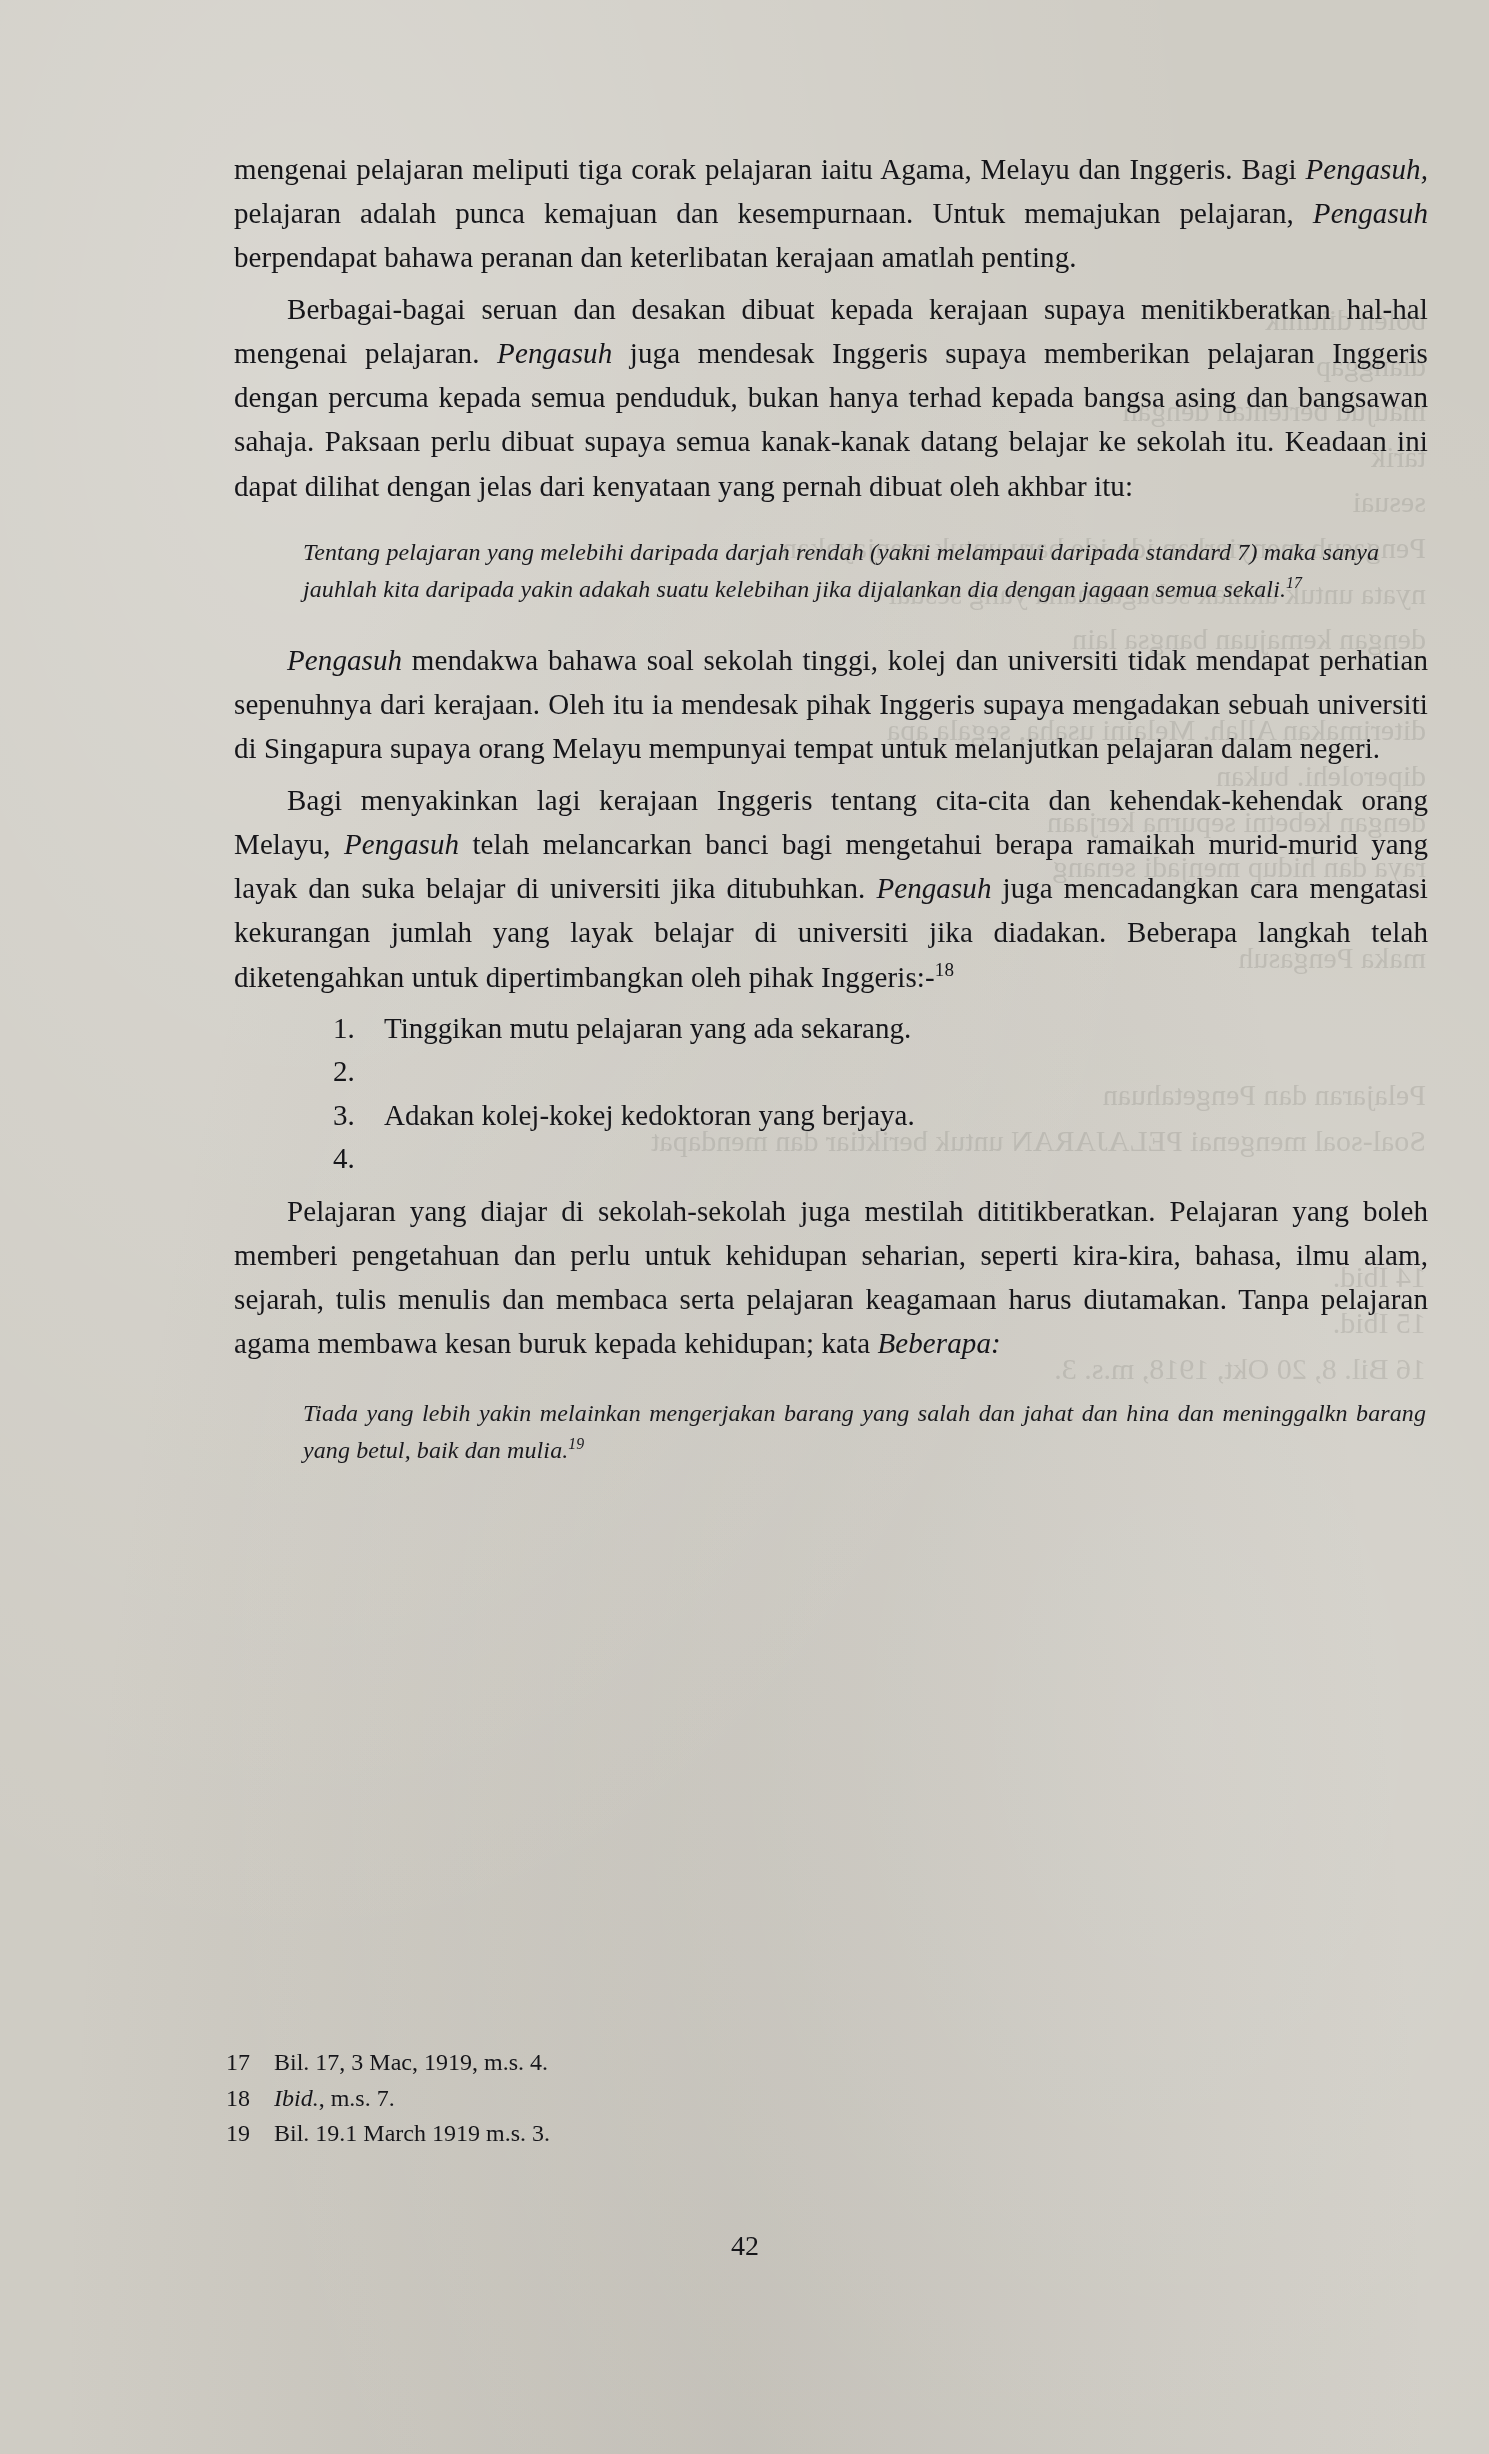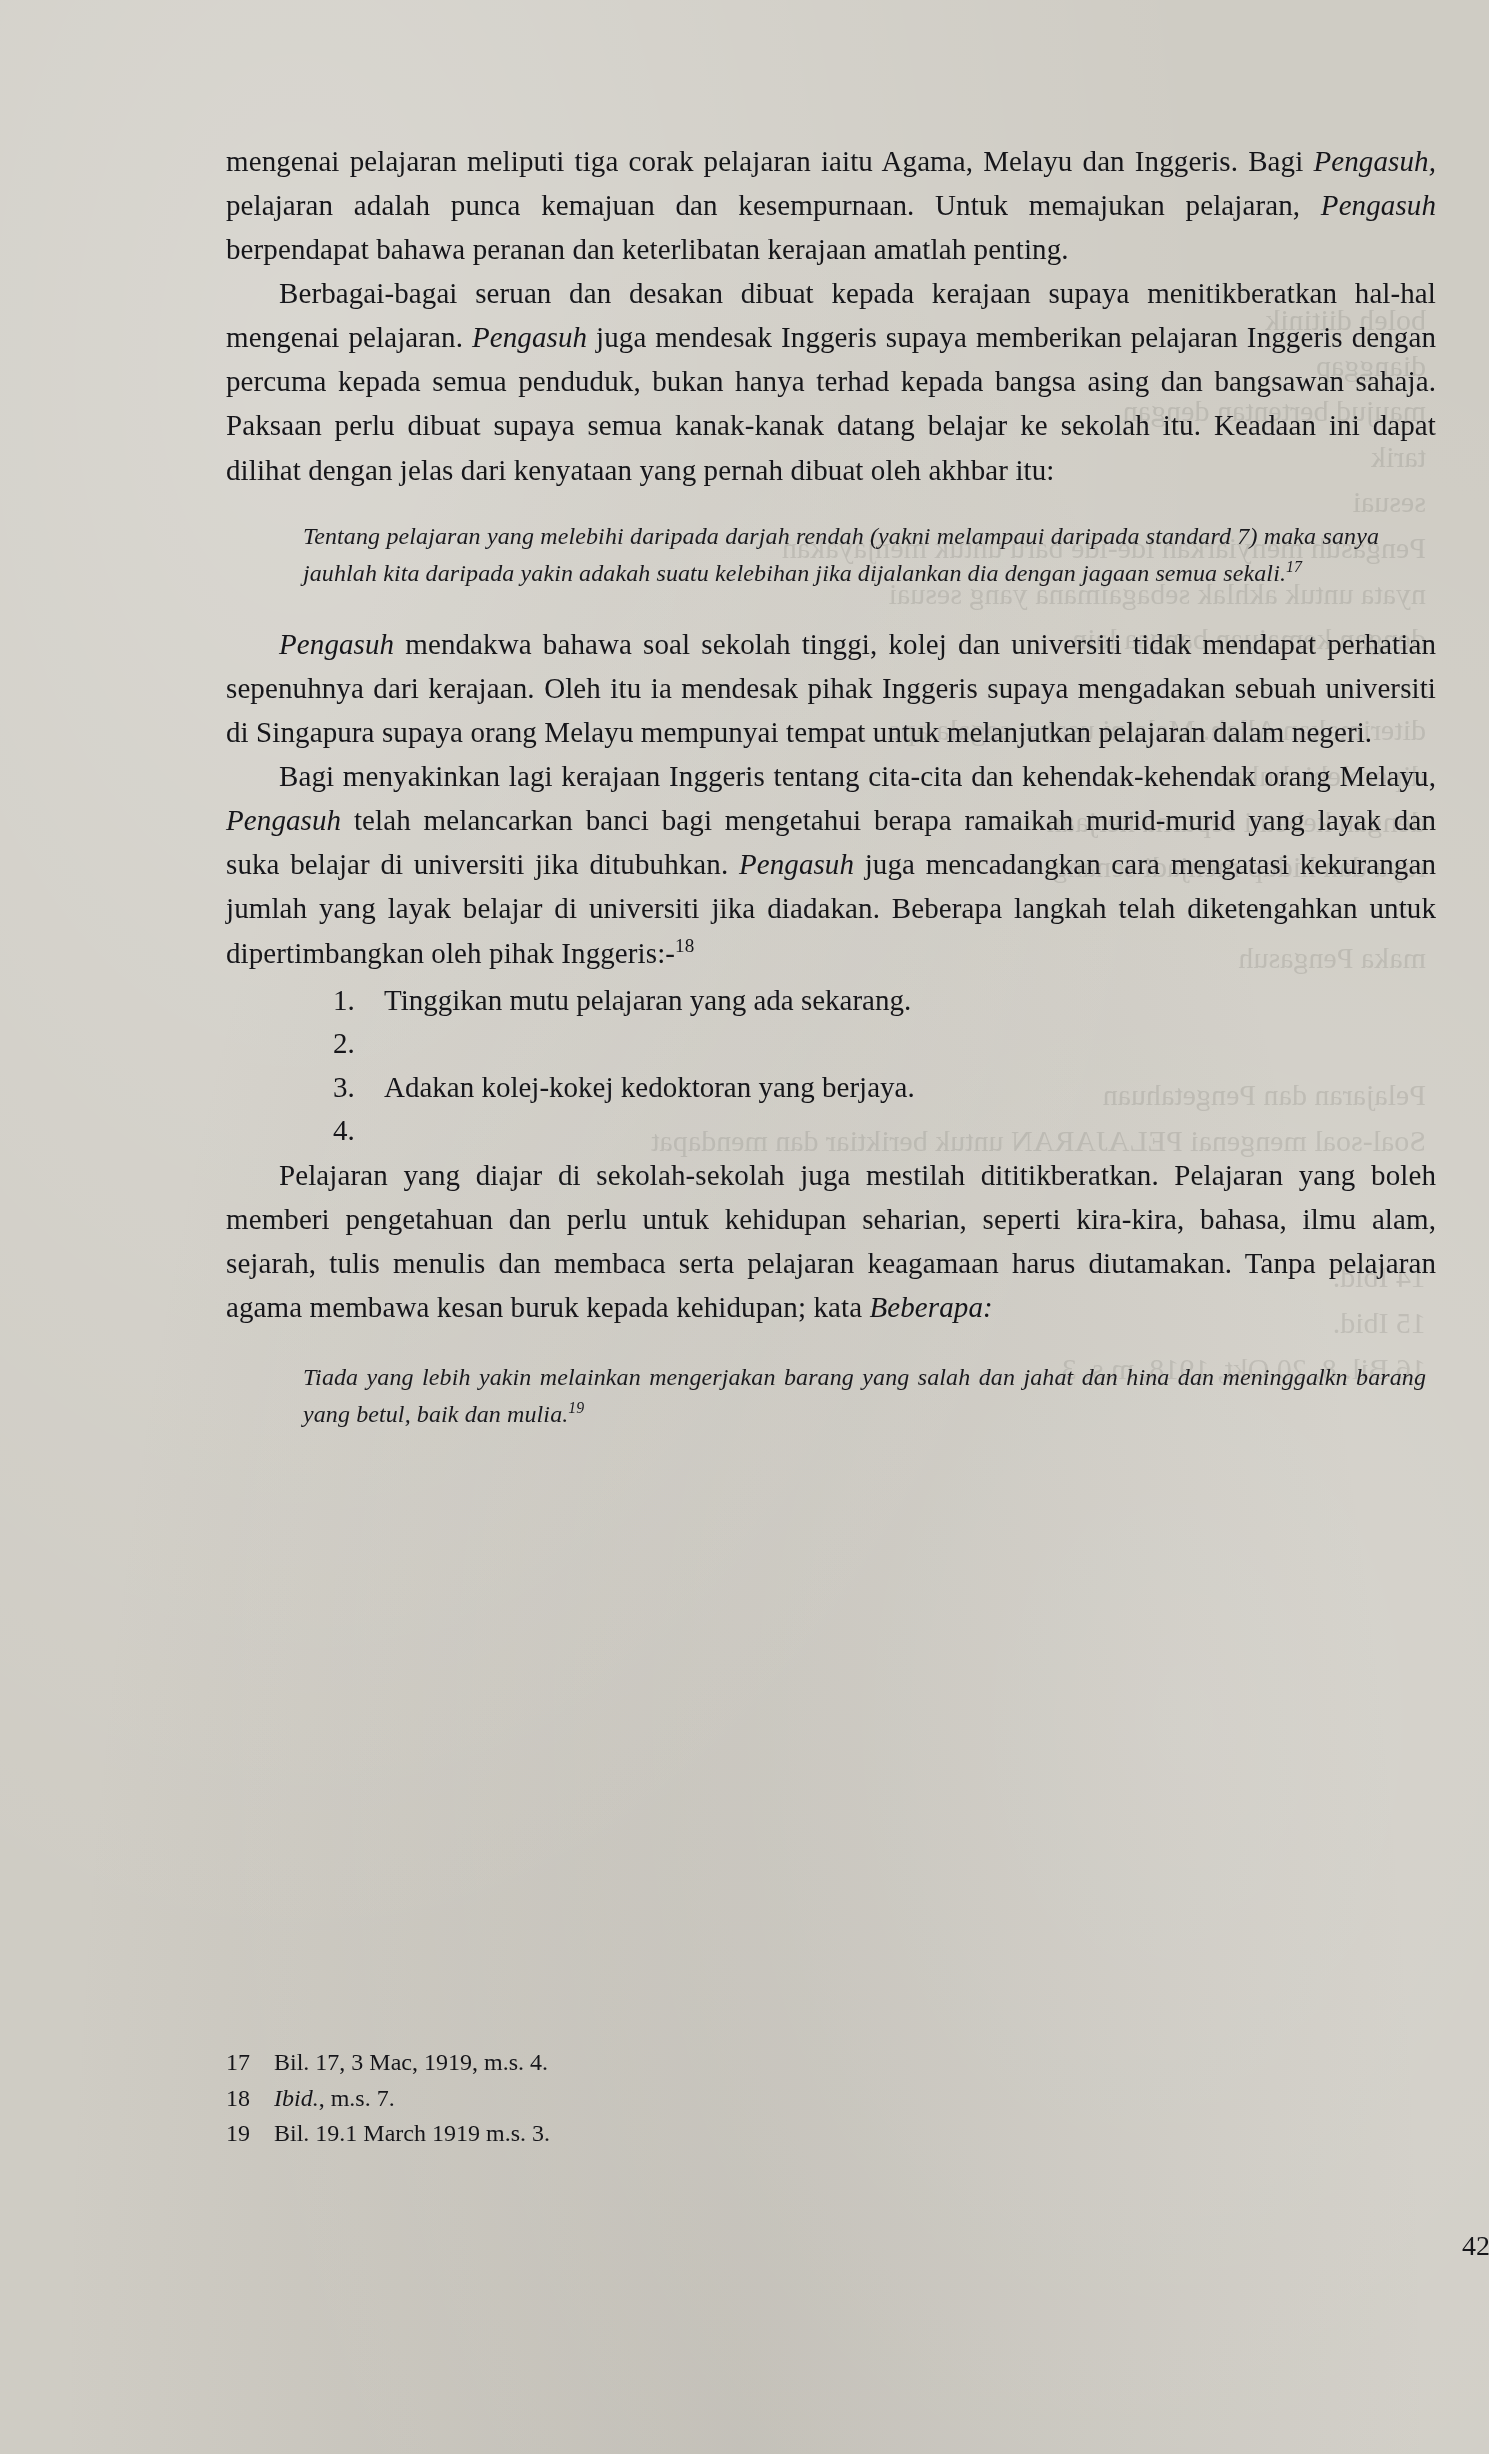--- a/index.html
+++ b/index.html
@@ -29,21 +29,21 @@
       radial-gradient(ellipse at 50% 100%, rgba(120,115,105,0.16), rgba(255,255,255,0) 65%);
     pointer-events: none;
   }
   .content {
     position: absolute;
     left: 226px;
     top: 139px;
     width: 1210px;
   }
   p {
-    margin: 0;
+    margin: 8px;
     color: #16161a;
     font-size: 29px;
     line-height: 1.52;
     text-align: justify;
     text-justify: inter-word;
     letter-spacing: 0.1px;
   }
   p.indent {
     text-indent: 53px;
   }
@@ -101,21 +101,21 @@
   }
   .footnotes .fn .fnum {
     width: 48px;
     flex: 0 0 48px;
   }
   .folio {
     position: absolute;
     left: 0;
     right: 0;
     top: 2230px;
-    text-align: right;
+    text-align: center;
     font-size: 28px;
     color: #16161a;
   }
   
   .ghost {
     position: absolute;
     left: 238px;
     top: 297px;
     width: 1188px;
     font-size: 30px;

